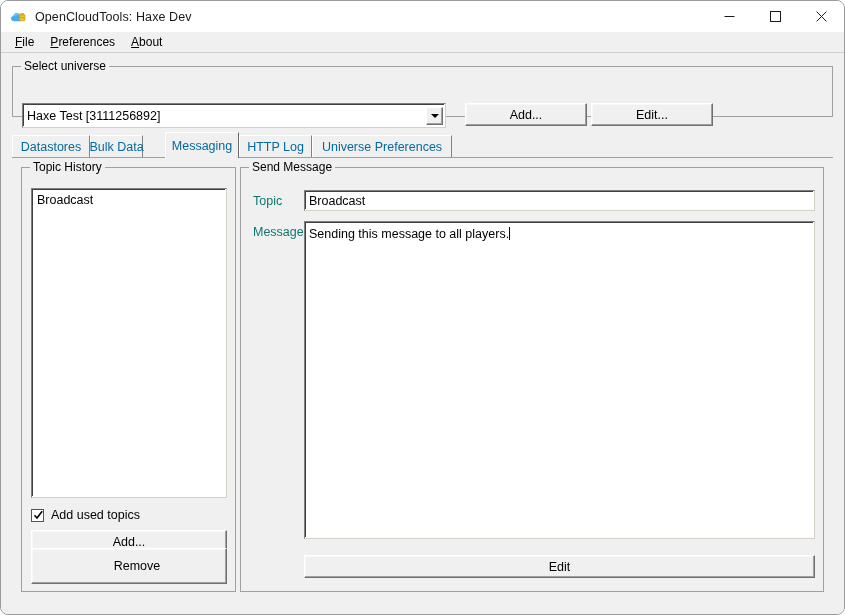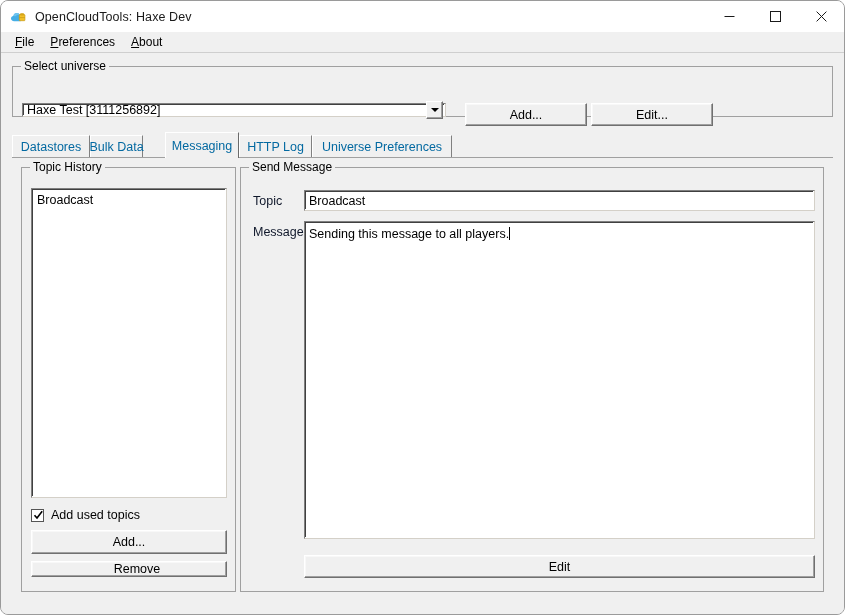--- a/index.html
+++ b/index.html
@@ -104,21 +104,21 @@
     display: flex; align-items: center; justify-content: center;
     font-size: 12.5px; color: #000;
     white-space: nowrap;
   }
 
   
   #grp-universe { left: 11px; top: 13px; width: 821px; height: 51px; }
 
   #combo-universe {
     position: absolute; left: 9px; top: 36px;
-    width: 424px; height: 14px;
+    width: 424px; height: 25px;
     display: flex; align-items: center;
   }
   #combo-universe-text {
     flex: 1;
     font-size: 12.5px; color: #000;
     padding-left: 4px;
     white-space: nowrap; overflow: hidden;
   }
   #combo-arrow-btn {
     width: 17px; height: 18px; margin-right: 2px;
@@ -206,27 +206,27 @@
     position: relative; flex: none;
     margin-right: 7px;
   }
   .checkbox .tick {
     position: absolute; left: 1px; top: -1px;
     width: 11px; height: 13px;
   }
   #chk-label { font-size: 12.5px; color: #000; white-space: nowrap; }
 
   #btn-add-topic    { position: absolute; left: 9px; top: 362px; width: 196px; height: 24px; }
-  #btn-remove-topic { position: absolute; left: 9px; top: 393px; width: 196px; height: 16px; padding-left: 16px; }
+  #btn-remove-topic { position: absolute; left: 9px; top: 380px; width: 196px; height: 36px; padding-left: 16px; }
 
   
   #grp-send { left: 228px; top: 10px; width: 584px; height: 425px; }
   .form-label {
     position: absolute;
-    font-size: 12.5px; color: #0f172a;
+    font-size: 12.5px; color: #0f766e;
     white-space: nowrap;
   }
   #lbl-topic   { left: 12px; top: 26px; }
   #lbl-message { left: 12px; top: 57px; }
 
   #input-topic {
     position: absolute; left: 63px; top: 22px;
     width: 511px; height: 21px;
     display: flex; align-items: center;
   }

